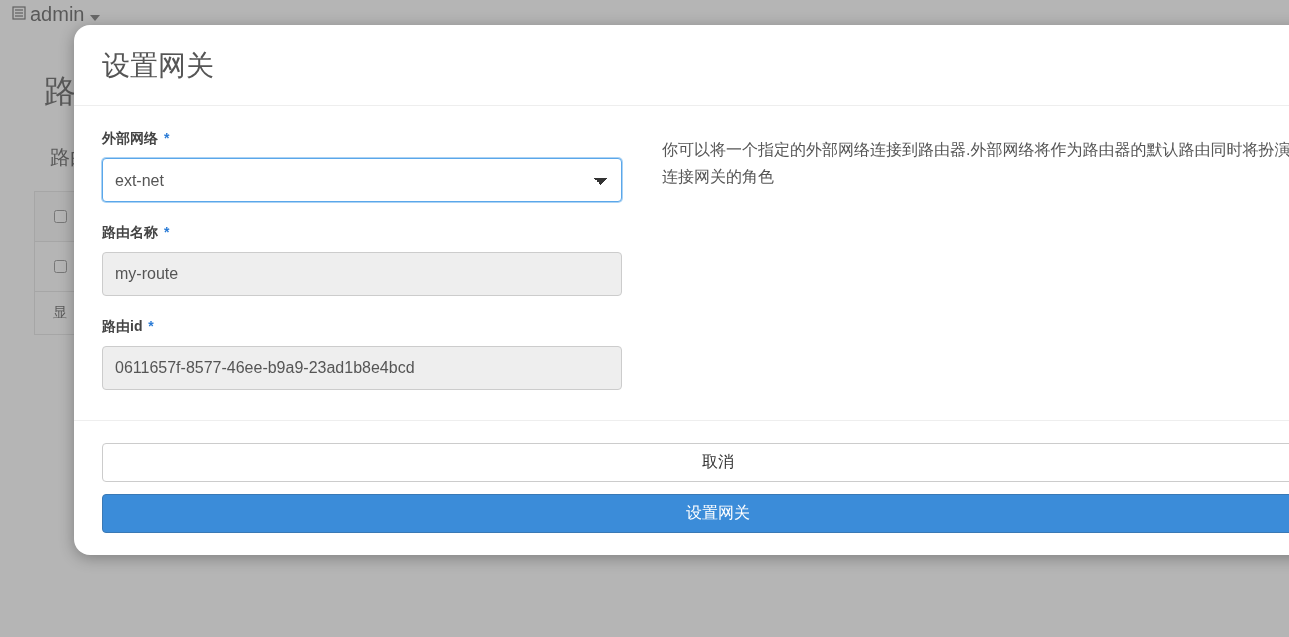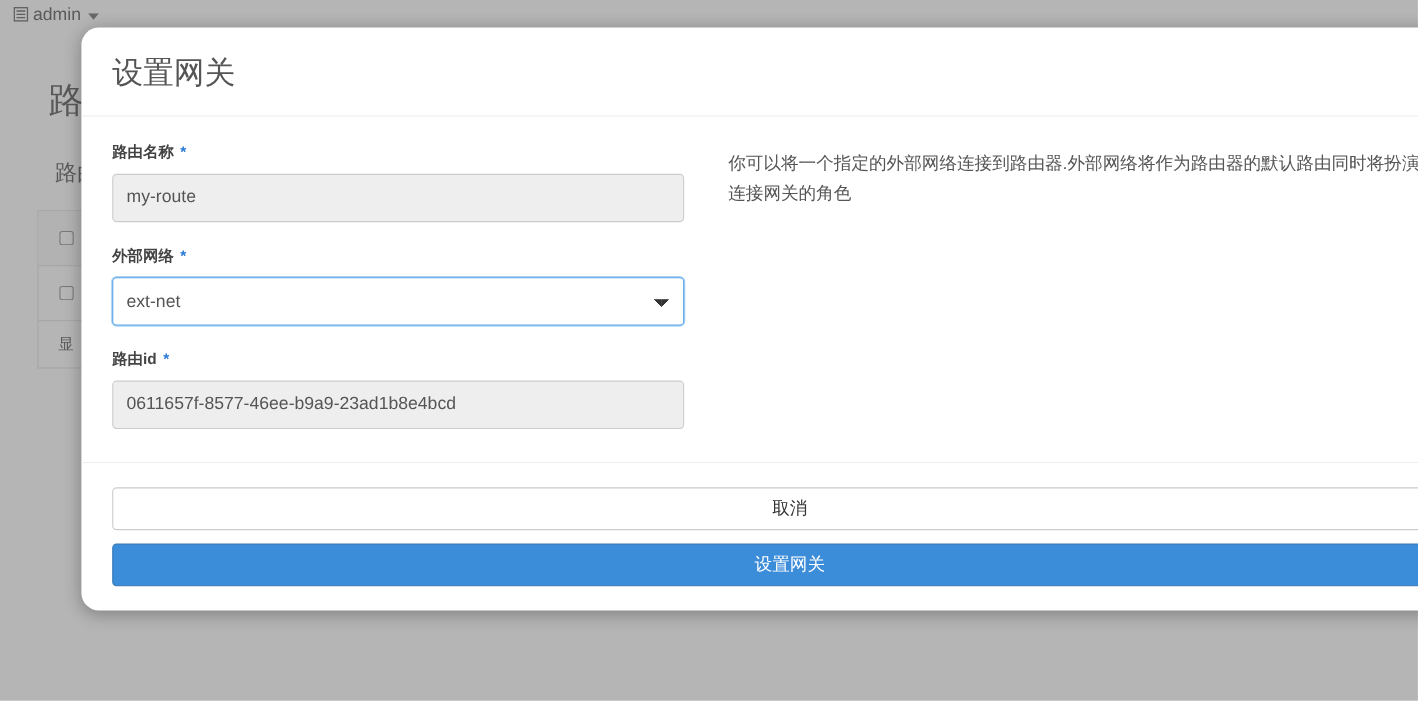--- a/index.html
+++ b/index.html
@@ -18,21 +18,21 @@
     top: 0; left: 0; width: 1289px; height: 637px;
     background: #fff;
   }
   .topbar {
     position: absolute;
     top: 0; left: 0; right: 0;
     height: 28px;
     padding: 2px 12px;
     display: flex;
     align-items: center;
-    font-size: 16px;
+    font-size: 20px;
     color: #333;
   }
   .topbar .icon {
     font-size: 14px;
     margin-right: 4px;
     color: #444;
   }
   .topbar .caret {
     margin-left: 6px;
     color: #444;
@@ -262,34 +262,34 @@
 
 <div class="modal">
   <div class="modal-header">
     <h3 class="modal-title">设置网关</h3>
     <span class="modal-close">×</span>
   </div>
   <div class="modal-body">
     <div class="left-col">
       <div class="form-group">
         <label class="form-label">
-          <span>路由名称</span>
-          <span class="req">*</span>
-        </label>
-        <input class="form-control readonly" readonly="" value="my-route" style="">
-      </div>
-      <div class="form-group">
-        <label class="form-label">
           <span>外部网络</span>
           <span class="req">*</span>
         </label>
         <select class="form-control select">
           <option>ext-net</option>
         </select>
       </div>
+      <div class="form-group">
+        <label class="form-label">
+          <span>路由名称</span>
+          <span class="req">*</span>
+        </label>
+        <input class="form-control readonly" readonly="" value="my-route" style="">
+      </div>
       <div class="form-group" style="margin-bottom:0;">
         <label class="form-label">
           <span>路由id</span>
           <span class="req">*</span>
         </label>
         <input class="form-control readonly" readonly="" value="0611657f-8577-46ee-b9a9-23ad1b8e4bcd" style="">
       </div>
     </div>
     <div class="right-col">
       <div class="desc-text">你可以将一个指定的外部网络连接到路由器.外部网络将作为路由器的默认路由同时将扮演外部连接网关的角色</div>

